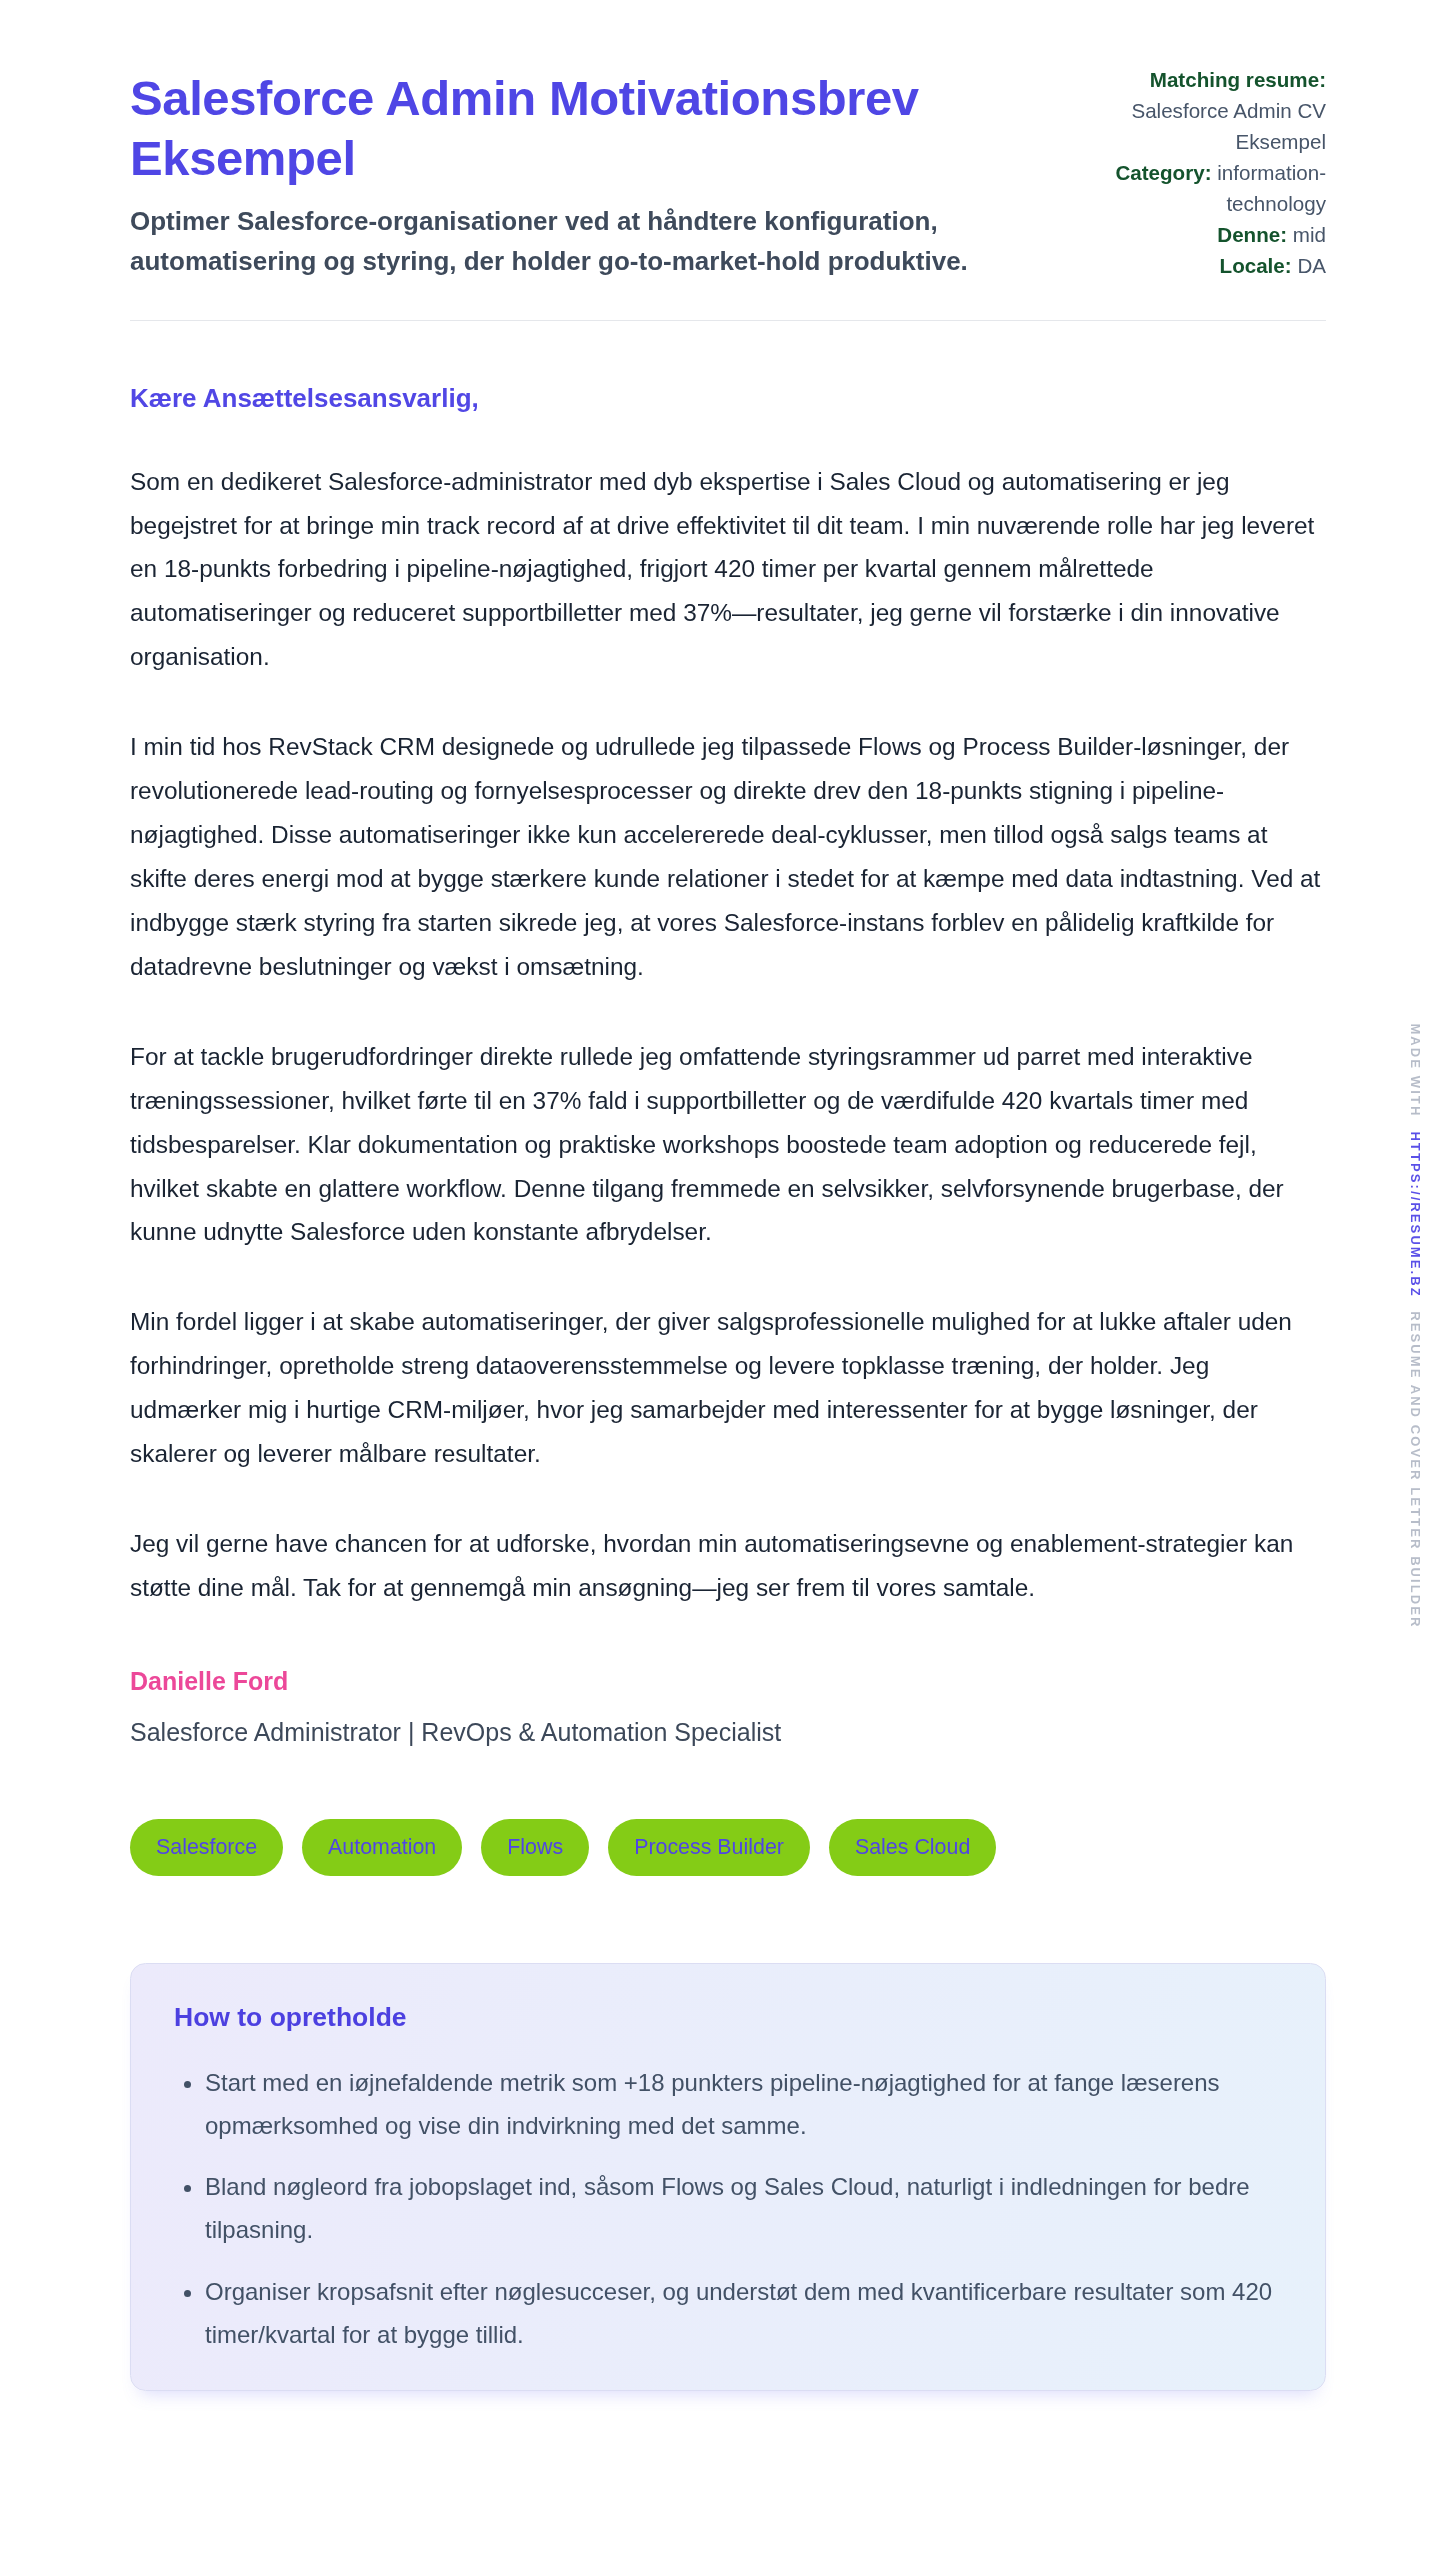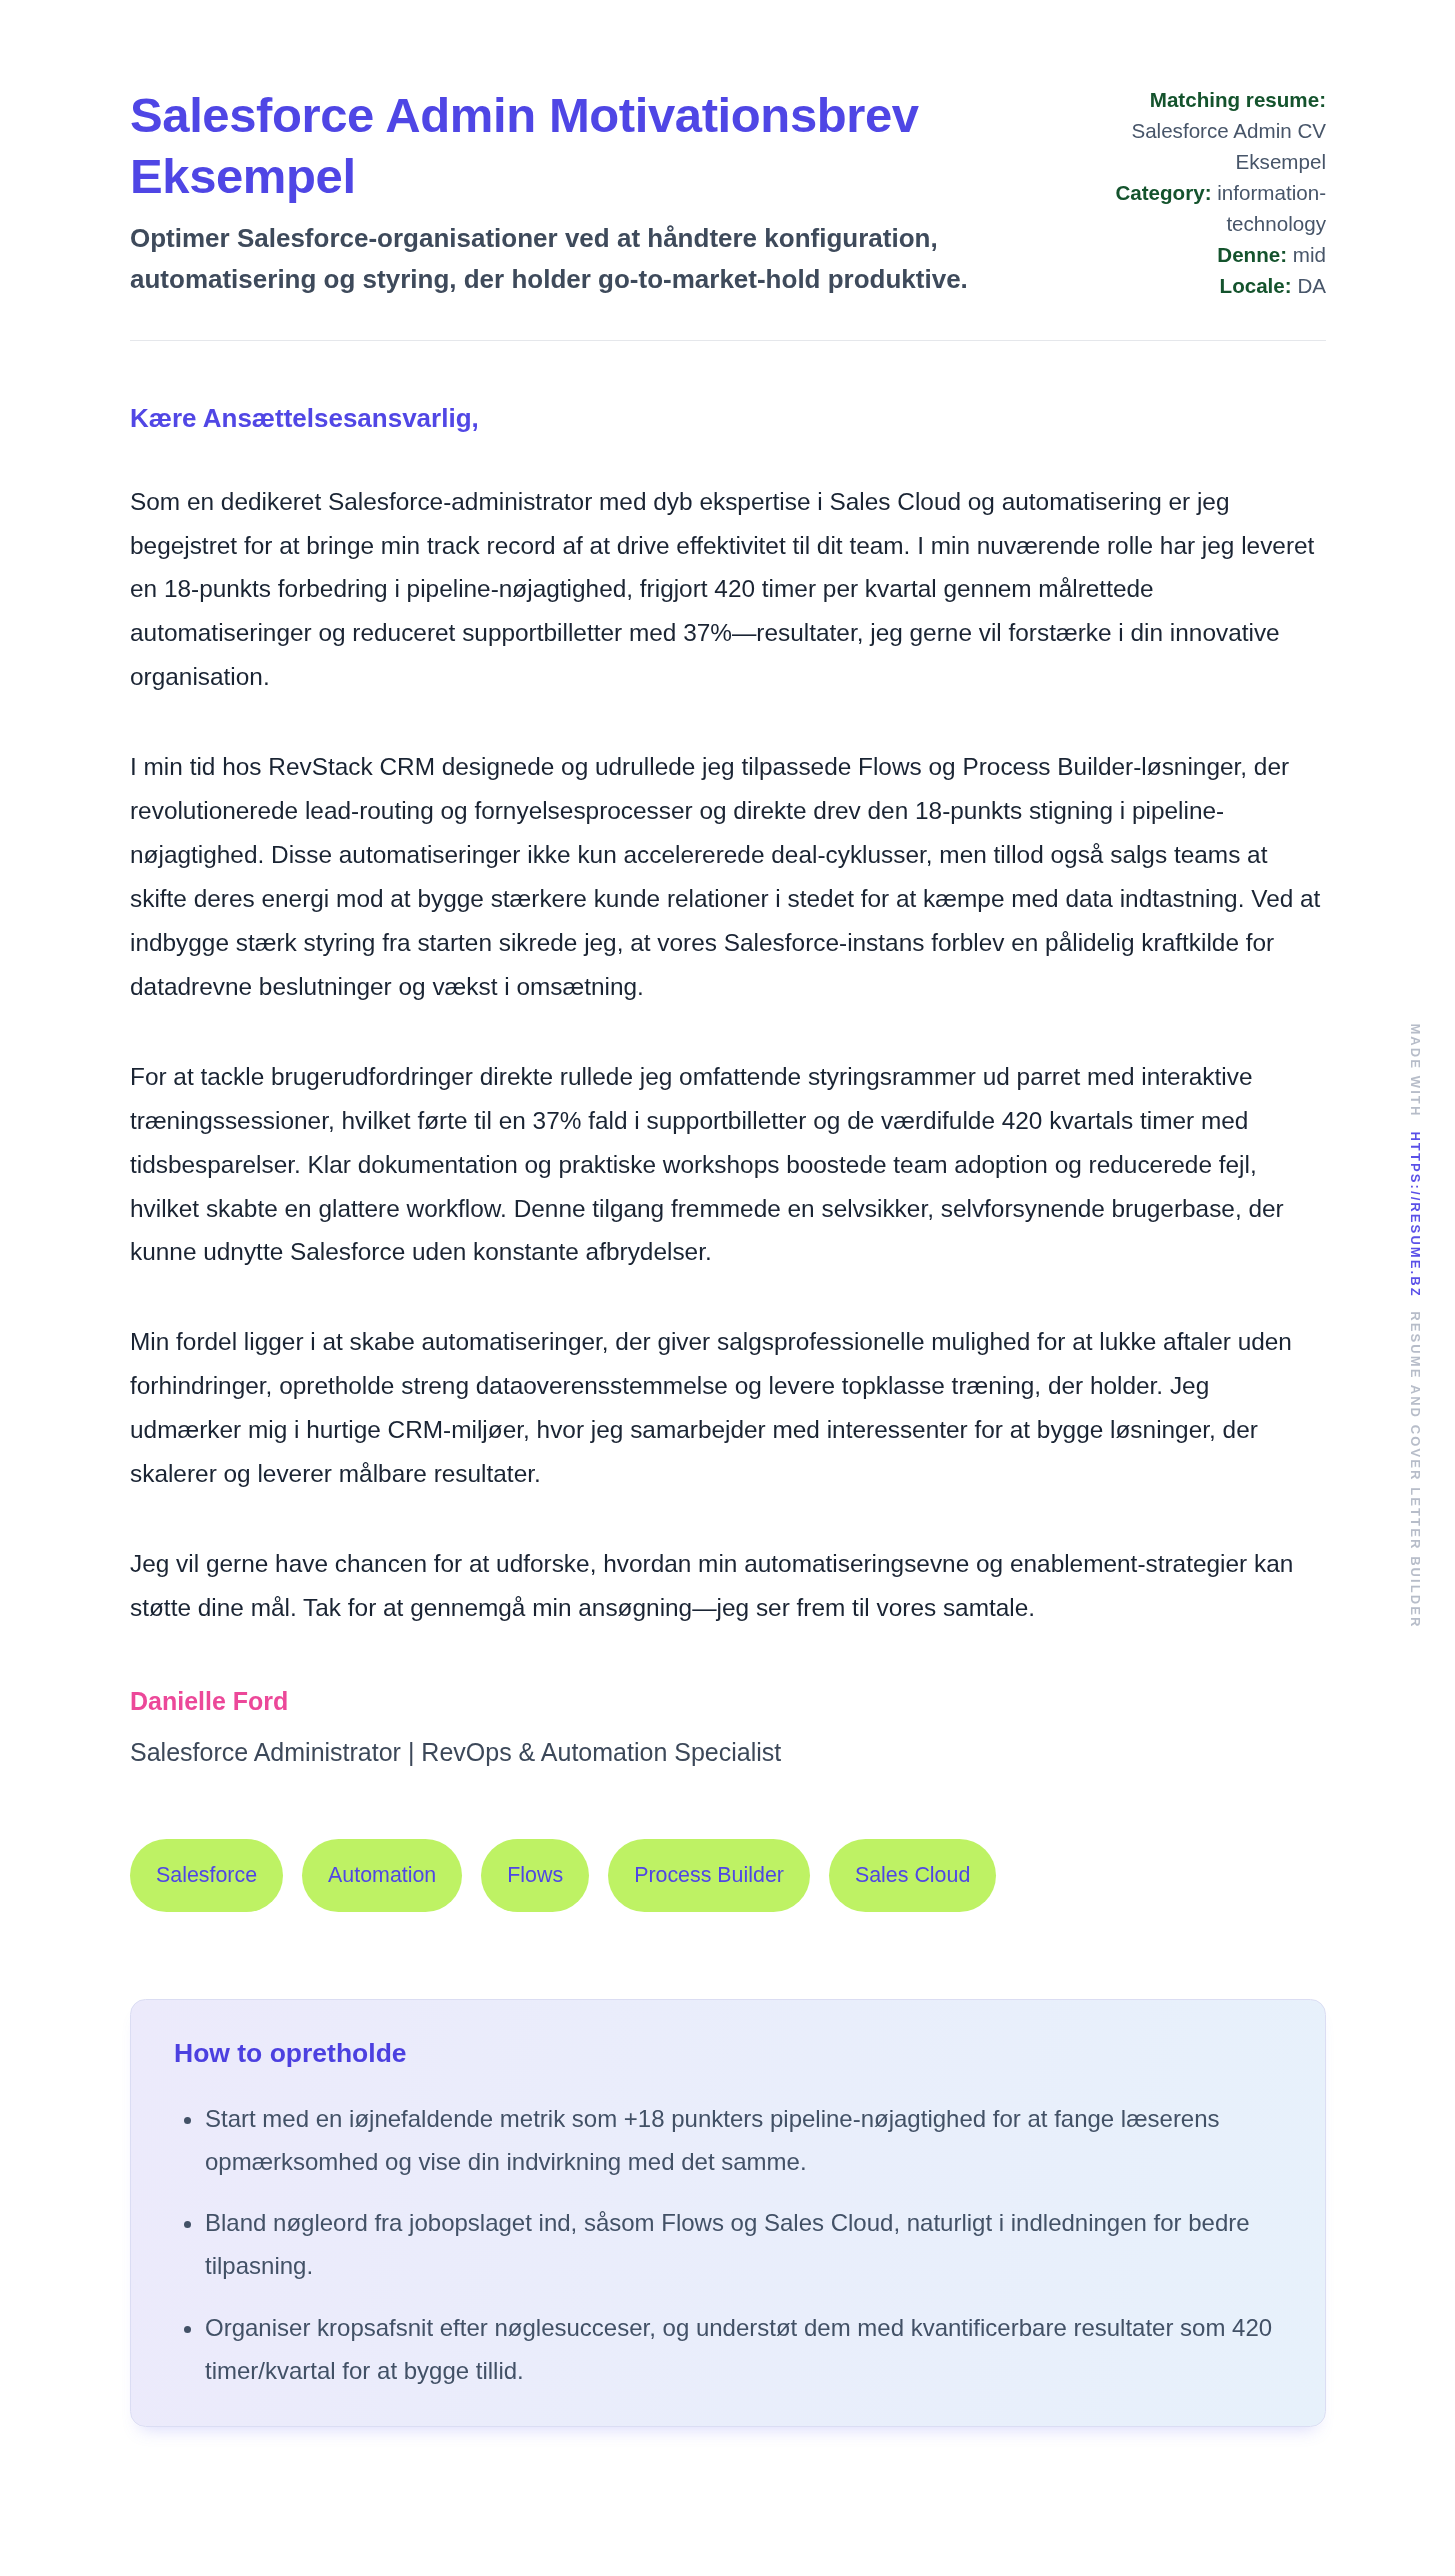--- a/index.html
+++ b/index.html
@@ -18,22 +18,22 @@
     position: absolute;
     left: 130px;
     top: 0;
     width: 1196px;
   }
 
   
   .header {
     display: flex;
     justify-content: space-between;
-    align-items: center;
-    padding-top: 82px;
+    align-items: flex-end;
+    padding-top: 62px;
   }
   .header-left { max-width: 916px; }
   .title {
     margin: 0;
     font-size: 49px;
     font-weight: 700;
     line-height: 1.24;
     color: #4f46e5;
     letter-spacing: -0.4px;
   }
@@ -90,25 +90,25 @@
     color: #3c4859;
   }
 
   
   .tags {
     margin-top: 72px;
     display: flex;
     gap: 19px;
   }
   .tag {
-    background: #bef264;
+    background: #84cc16;
     color: #4f46e5;
     font-size: 21.4px;
     font-weight: 500;
-    padding: 24px 26px;
+    padding: 16px 26px;
     border-radius: 8563px;
     white-space: nowrap;
   }
 
   
   .tipbox {
     margin-top: 87px;
     width: 100%;
     border: 0.9px solid #dbddf3;
     border-radius: 15.4px;

